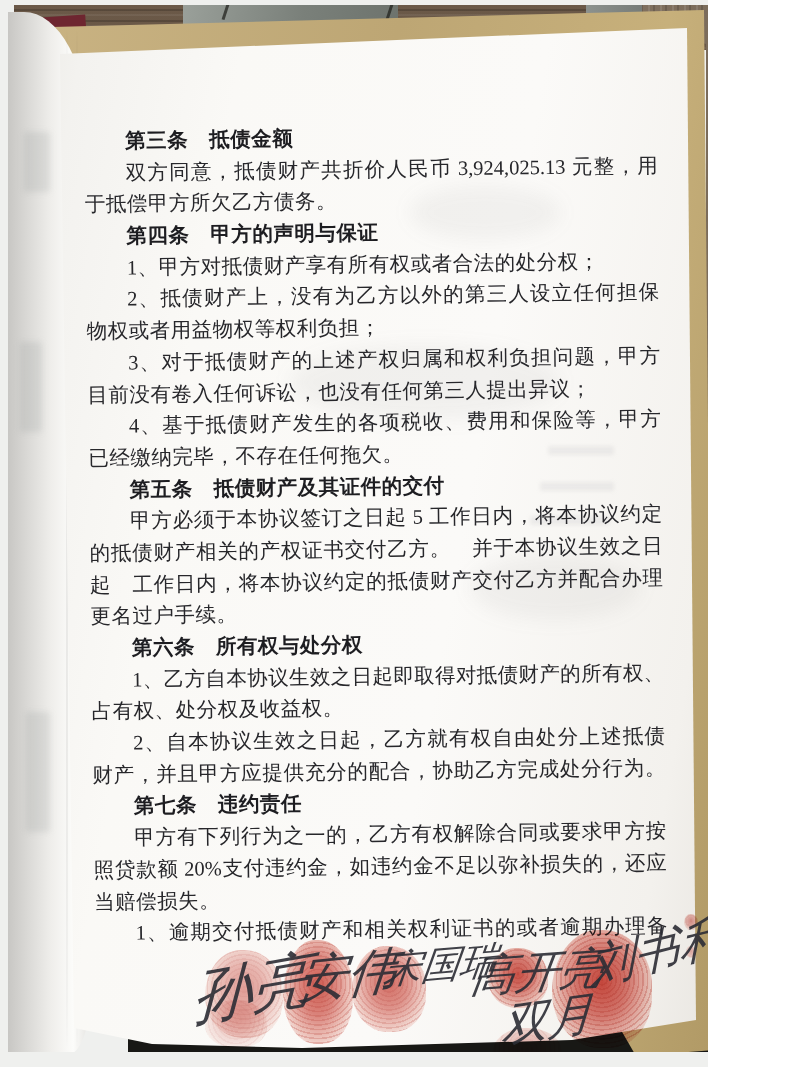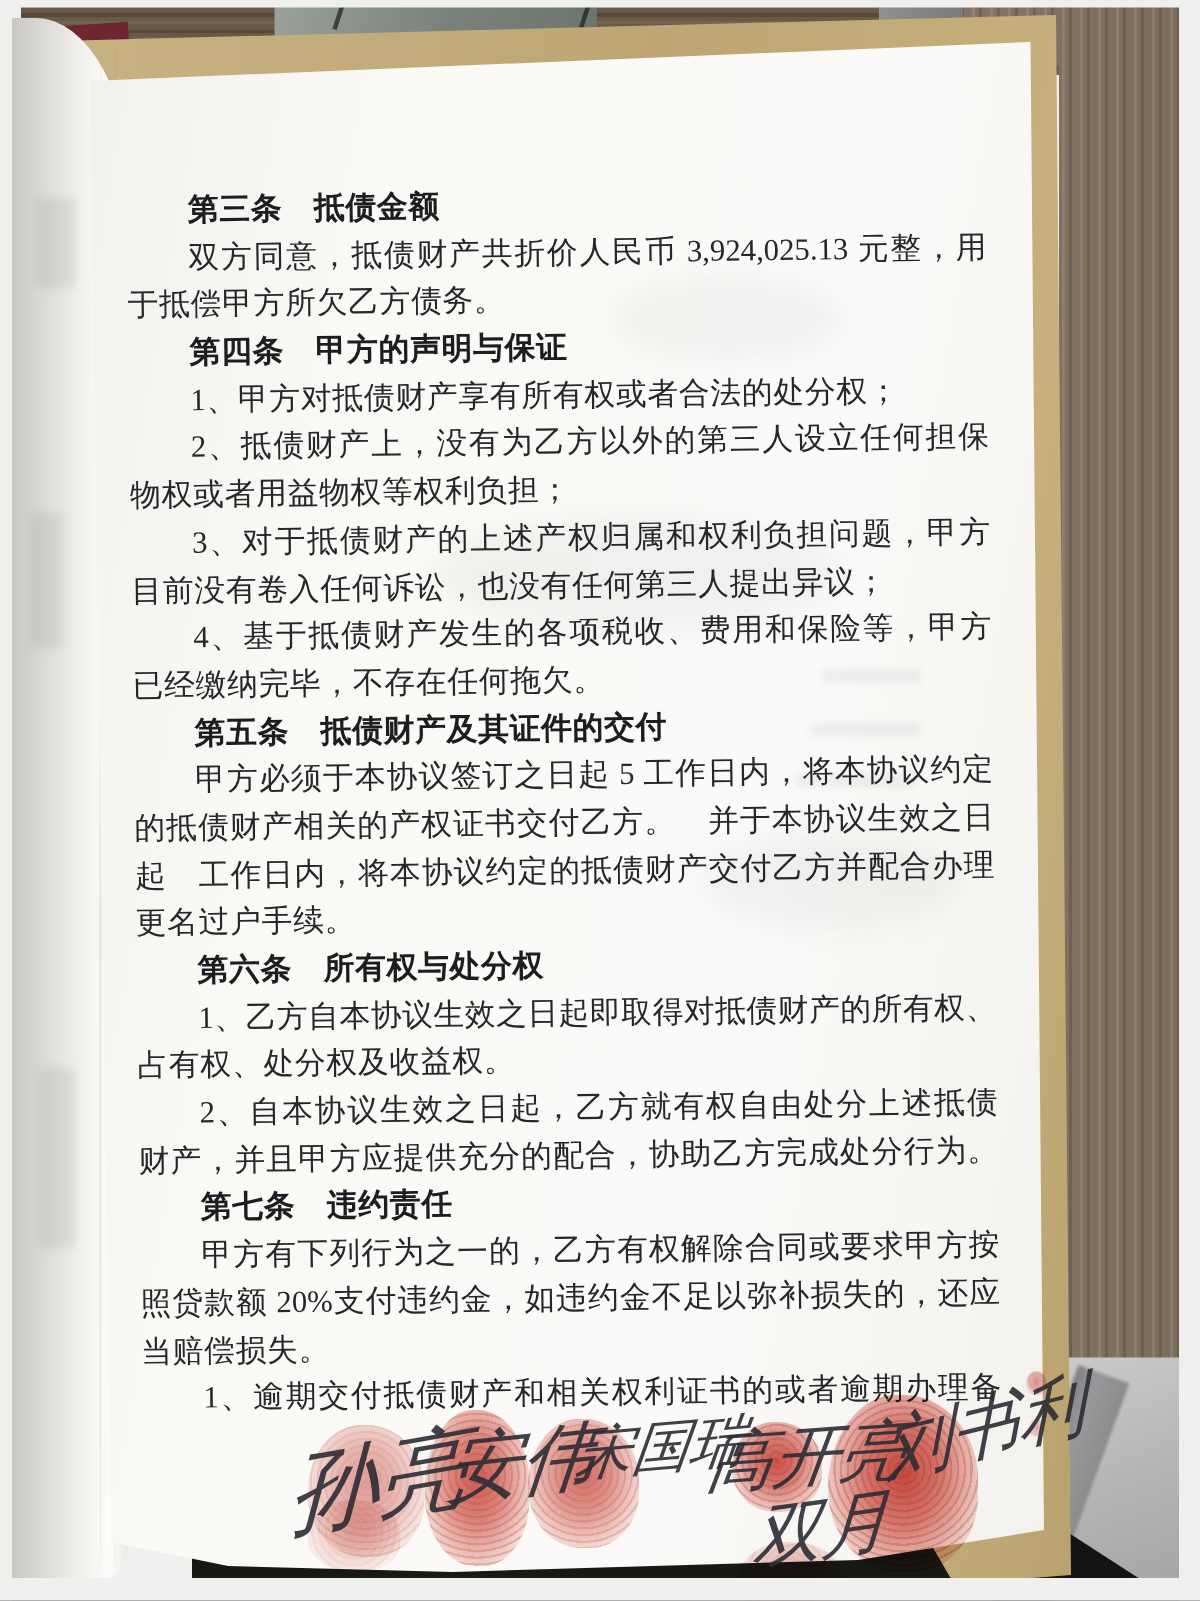--- a/index.html
+++ b/index.html
@@ -1,16 +1,16 @@
 <!DOCTYPE html>
 <html><head>
 <meta charset="utf-8">
 <style>
   html,body{margin:0;padding:0;}
-  .stage{position:relative;width:800px;height:1067px;background:#eff0ee;overflow:hidden;
+  .stage{position:relative;width:708px;height:1067px;background:#eff0ee;overflow:hidden;
          font-family:"Liberation Serif","DejaVu Serif",serif;}
   .ab{position:absolute;}
   .layer{position:absolute;inset:0;}
 
   
   #wood-top{clip-path:polygon(14px 4px,706px 4px,706px 50px,14px 50px);
     background:
       repeating-linear-gradient(0deg, rgba(0,0,0,.18) 0 2px, rgba(0,0,0,0) 2px 6px, rgba(255,255,255,.06) 6px 8px, rgba(0,0,0,0) 8px 11px),
       linear-gradient(180deg,#6b5948,#584838 60%,#4e4035);}
   .gray-panel{background:linear-gradient(100deg,#9aa09a,#7a807a 55%,#6d736d);}

